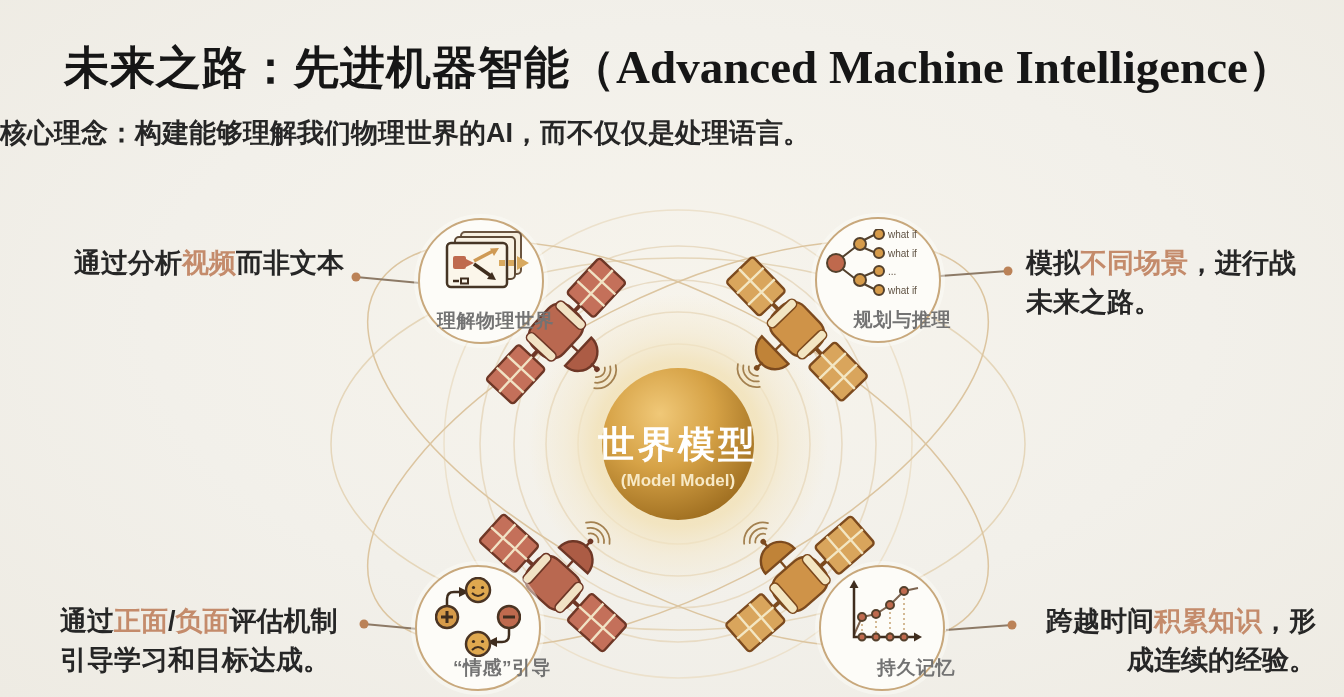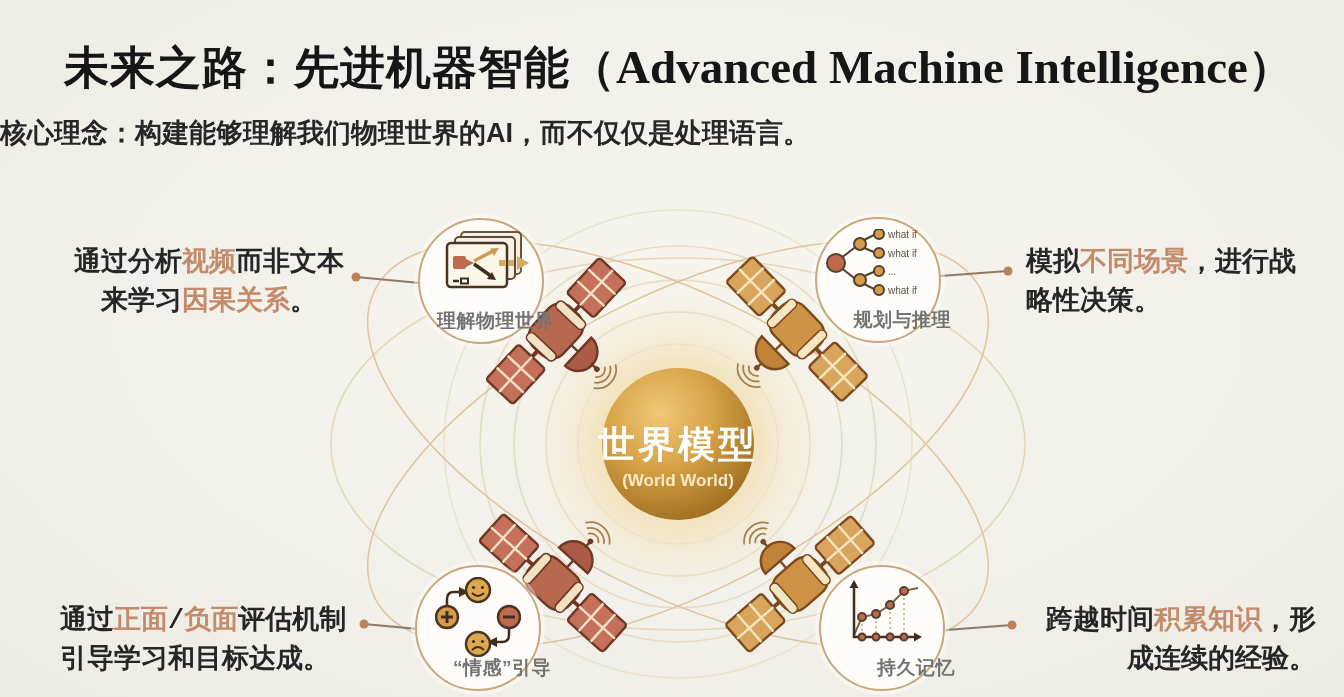--- a/index.html
+++ b/index.html
@@ -6,21 +6,21 @@
   body{font-family:"Liberation Sans","DejaVu Sans",sans-serif;}
   #stage{position:relative;width:1344px;height:697px;overflow:hidden;
     background:radial-gradient(ellipse at 50% 46%, #f7f4ec 0%, #f2f0ea 55%, #eeebe3 100%);padding-left:14px;}
   .abs{position:absolute;}
   
   .title{left:0;right:0;top:38px;text-align:center;font-size:45px;font-weight:900;
     color:#161616;letter-spacing:1px;white-space:nowrap;}
   .title .en{font-family:"Liberation Serif","DejaVu Serif",serif;font-weight:700;font-size:47px;letter-spacing:0;}
   .subtitle{left:0;right:0;top:115px;text-align:left;font-size:27px;font-weight:700;color:#262626;}
   
-  .note{font-size:27px;font-weight:700;line-height:39px;color:#262626;font-family:Liberation Mono, monospace;}
+  .note{font-size:27px;font-weight:700;line-height:39px;color:#262626;}
   .note .hl{color:#c48b6b;}
   .note-tl{left:64px;top:244px;width:290px;text-align:center;}
   .note-tr{left:1026px;top:244px;width:286px;text-align:left;}
   .note-bl{left:60px;top:602px;width:300px;text-align:left;}
   .note-br{left:1026px;top:602px;width:290px;text-align:right;}
   
   .badge{width:126px;height:126px;border-radius:50%;background:#fdfcf8;
     border:2px solid #c8a87c;box-sizing:border-box;box-shadow:0 0 0 4px rgba(253,252,248,.45);}
   .badge .icon{position:absolute;left:0;right:0;top:10px;display:flex;justify-content:center;}
   .badge .blabel{position:absolute;left:-12px;right:-12px;bottom:8px;text-align:right;
@@ -118,25 +118,24 @@
     </g>
   </svg>
 
   <div class="abs title">
     <span>未来之路：先进机器智能</span><span>（</span><span class="en">Advanced Machine Intelligence</span><span>）</span>
   </div>
   <div class="abs subtitle">核心理念：构建能够理解我们物理世界的AI，而不仅仅是处理语言。</div>
 
   <div class="abs note note-tl">
     <div><span>通过分析</span><span class="hl">视频</span><span>而非文本</span></div>
-    <div><span>来学习</span><span class="hl">因果关系</span><span>。</span></div>
   </div>
   <div class="abs note note-tr">
     <div><span>模拟</span><span class="hl">不同场景</span><span>，进行战</span></div>
-    <div><span>略性决策。</span></div>
+    <div><span>未来之路。</span></div>
   </div>
   <div class="abs note note-bl">
     <div><span>通过</span><span class="hl">正面</span><span>/</span><span class="hl">负面</span><span>评估机制</span></div>
     <div><span>引导学习和目标达成。</span></div>
   </div>
   <div class="abs note note-br">
     <div><span>跨越时间</span><span class="hl">积累知识</span><span>，形</span></div>
     <div><span>成连续的经验。</span></div>
   </div>
 
@@ -233,16 +232,16 @@
           <circle cx="52" cy="60" r="3.5"></circle>
             <circle cx="66" cy="60" r="3.5"></circle>
         </g>
       </svg>
     </div>
     <div class="blabel">持久记忆</div>
   </div>
 
   <div class="abs center-label">
     <div class="cn">世界模型</div>
-    <div class="en">(World World)</div>
+    <div class="en">(Model Model)</div>
   </div>
 
 </div>
 
 </body></html>

